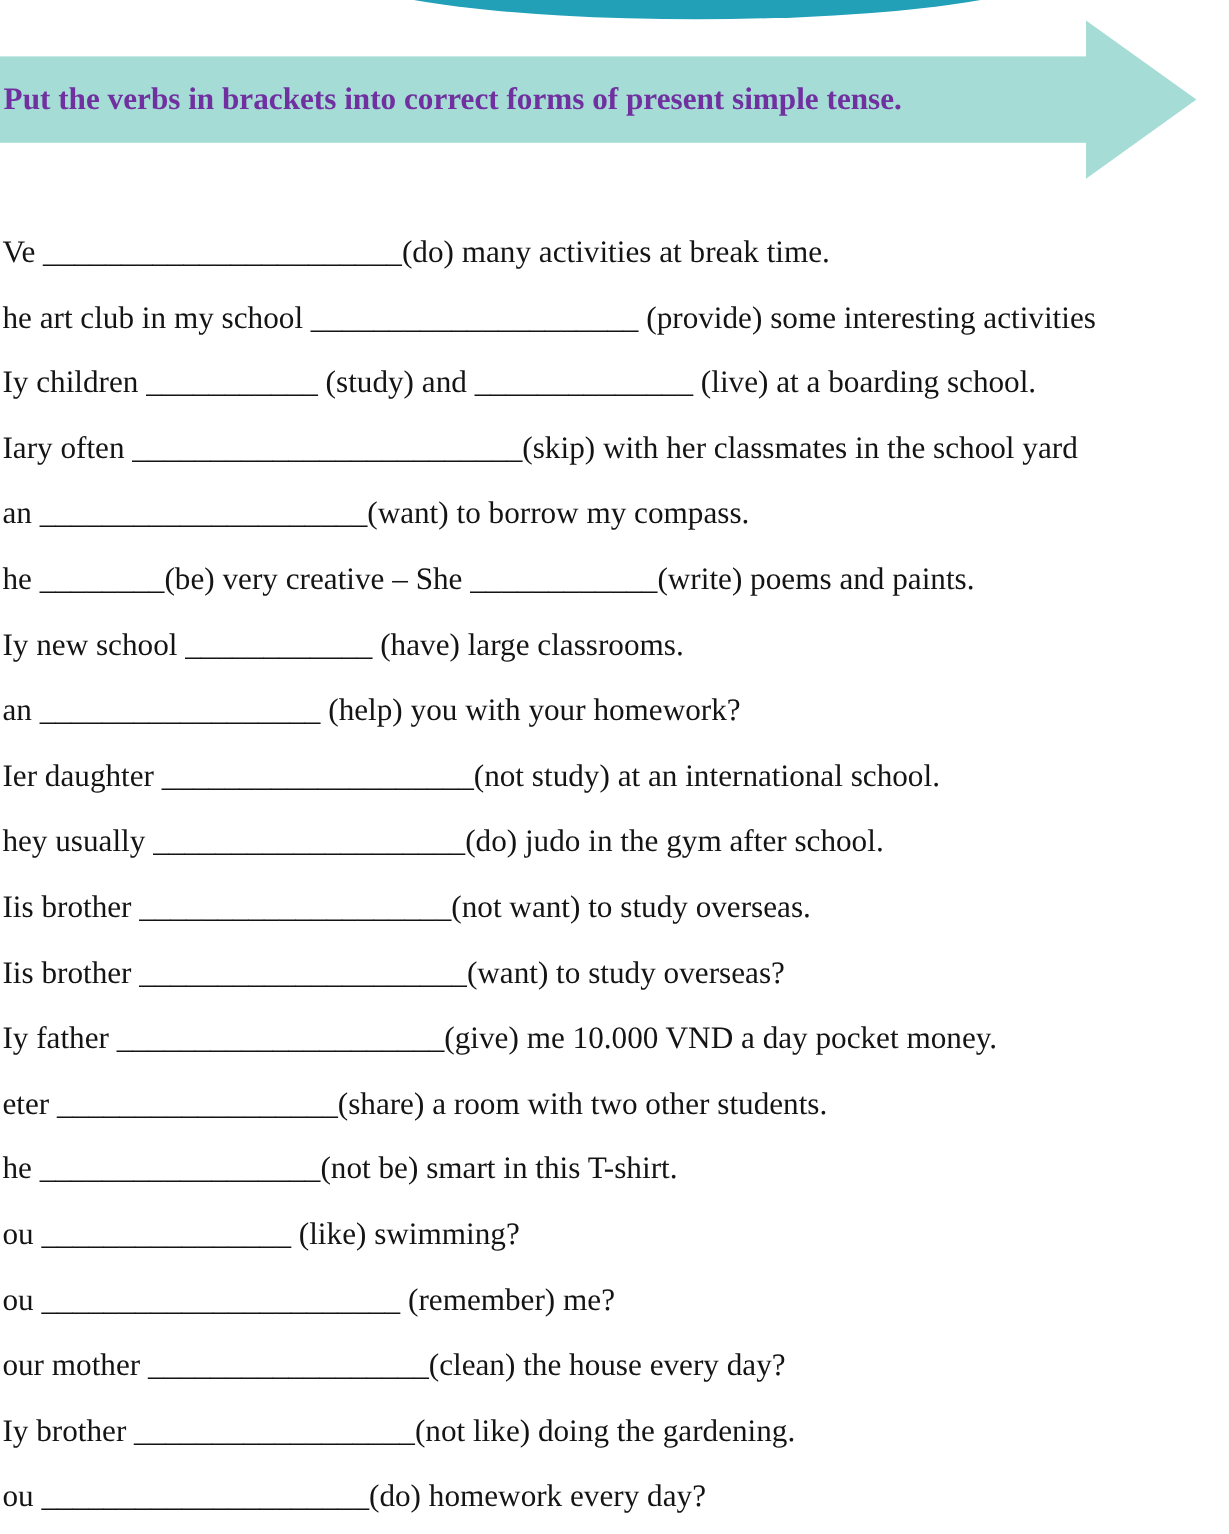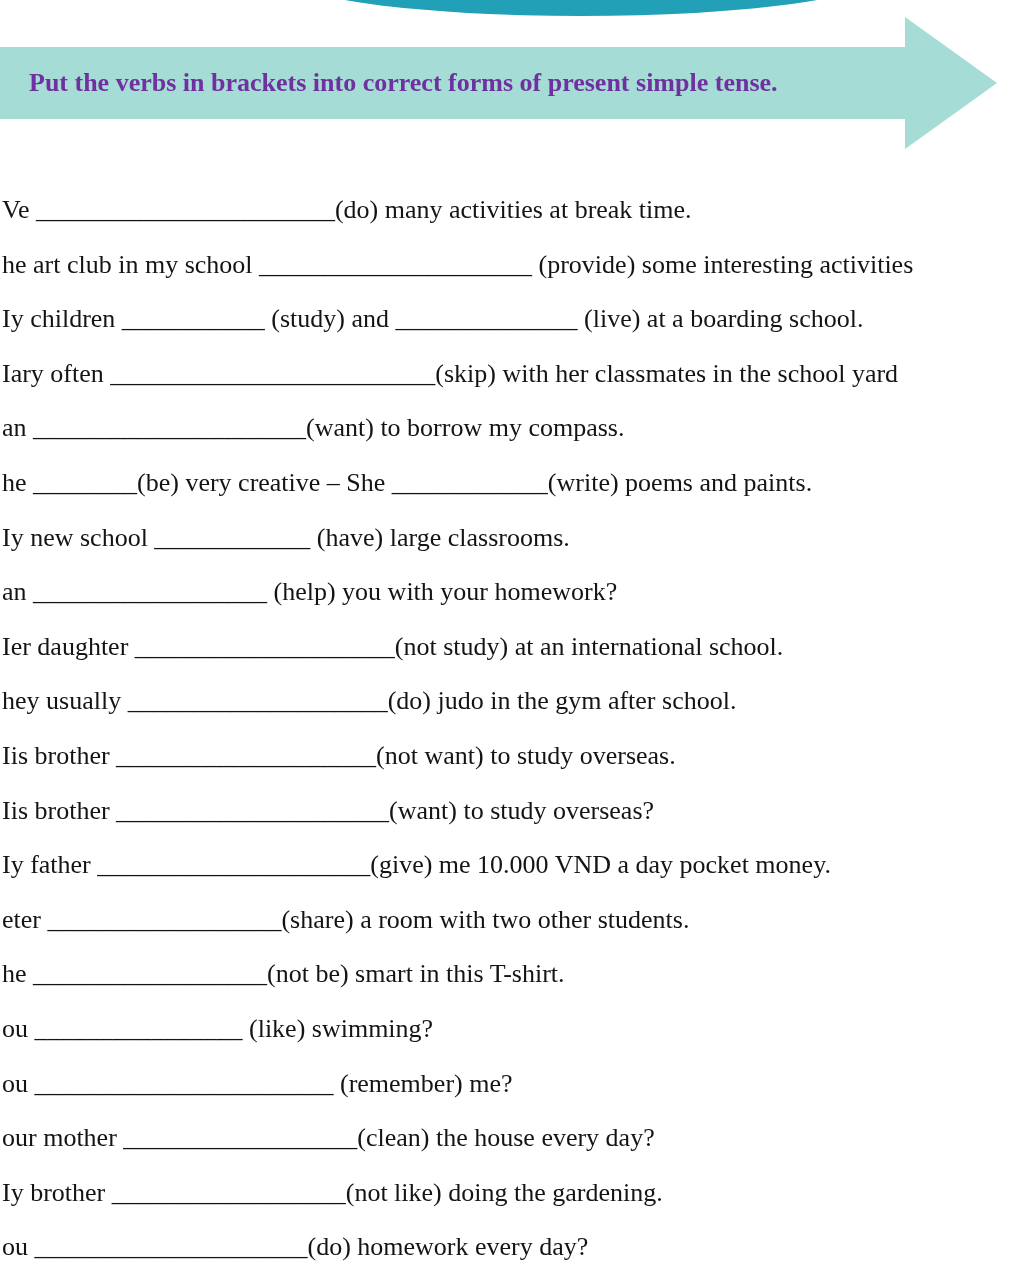--- a/index.html
+++ b/index.html
@@ -39,21 +39,21 @@
     position: absolute;
     top: 17px;
     left: 905px;
     width: 0;
     height: 0;
     border-top: 66px solid transparent;
     border-bottom: 66px solid transparent;
     border-left: 92px solid #a5dcd5;
   }
   .banner-title {
-    padding-left: 29px;
+    padding-left: 3px;
     font-size: 26px;
     font-weight: bold;
     color: #7030a0;
     white-space: nowrap;
   }
   
   .lines {
     position: absolute;
     top: 183px;
     left: 0;

